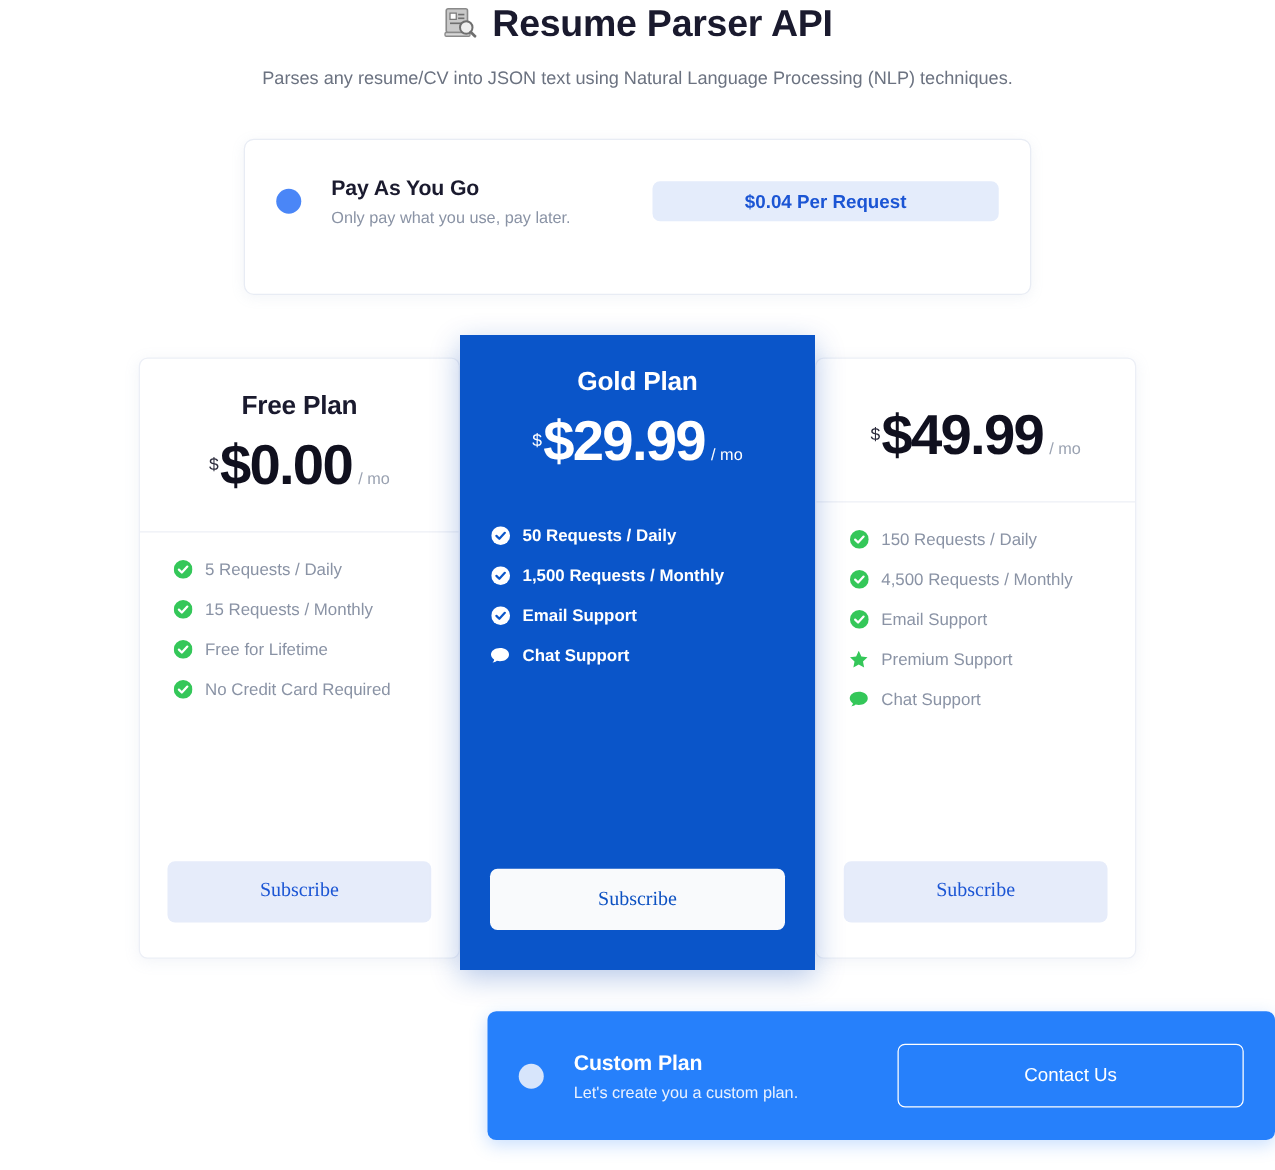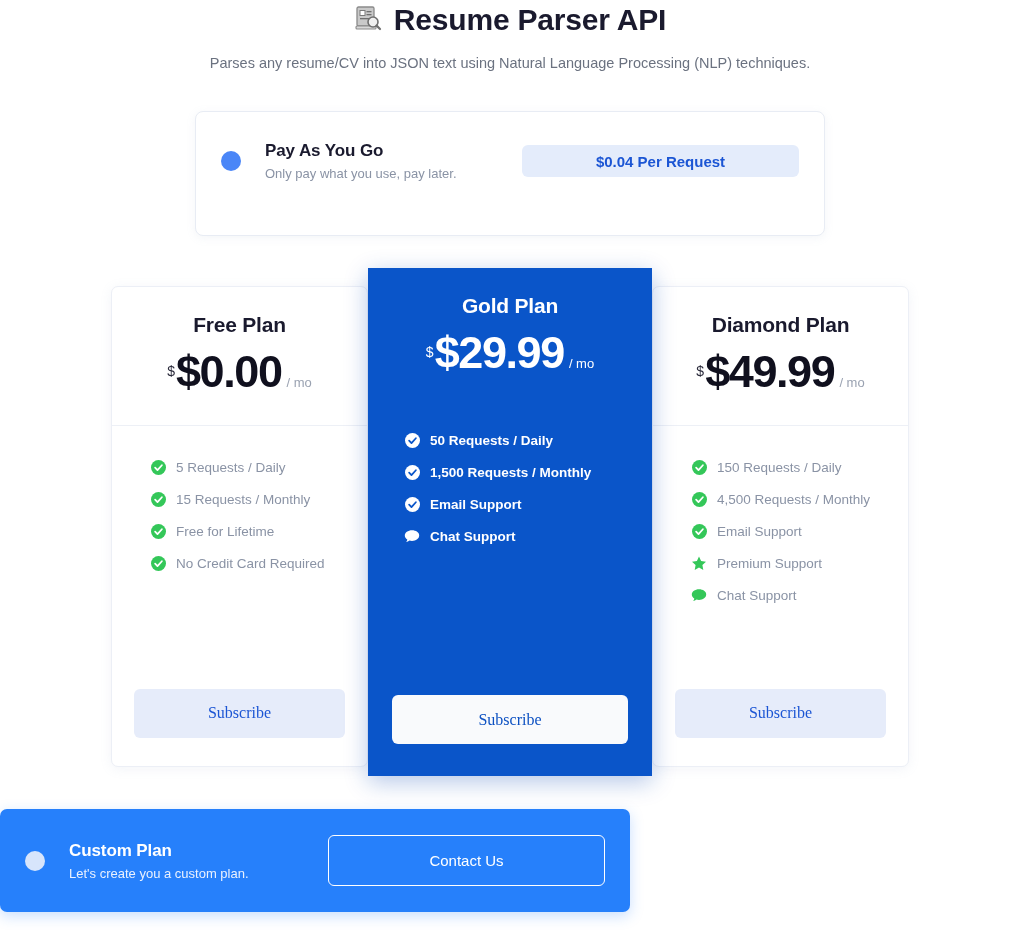--- a/index.html
+++ b/index.html
@@ -94,21 +94,21 @@
     letter-spacing: -1.4px; line-height: 1;
   }
   .featured .price-main { color: #ffffff; }
   .price-per {
     font-size: 13px; color: #9aa2b1; margin-left: 5px; font-weight: 400;
   }
   .featured .price-per { color: #ffffff; }
   .plan-sep { height: 1px; background: #edf0f6; margin-top: 31px; }
   .featured .plan-sep { background: transparent; margin-top: 24px; }
 
-  .features { list-style: none; margin: 12px; padding: 22px 0 0 26px; flex: 1 1 auto; }
+  .features { list-style: none; margin: 0; padding: 22px 0 0 26px; flex: 1 1 auto; }
   .featured .features { padding-left: 24px; padding-top: 20px; }
   .feature {
     display: flex; align-items: center;
     margin-bottom: 16px;
     font-size: 13.5px; color: #8a93a5;
   }
   .featured .feature { color: #ffffff; font-weight: 700; font-size: 13.5px; margin-bottom: 16px; }
   .feature-icon { flex: 0 0 auto; width: 16px; height: 16px; margin-right: 10px; display: flex; align-items: center; justify-content: center; }
   .feature-icon svg { display: block; }
 
@@ -118,21 +118,21 @@
     display: flex; align-items: center; justify-content: center;
     width: 100%; height: 49px; border-radius: 6px;
     background: #e6ecfa; color: #1b55d4;
     font-size: 16px; font-weight: 400;
     border: none; cursor: pointer;
     font-family: Liberation Serif, serif;
   }
   .featured .btn-sub { background: #f9fafc; color: #0d51c2; }
 
   
-  .custom-wrap { display: flex; justify-content: flex-start; margin-top: 33px; }
+  .custom-wrap { display: flex; justify-content: flex-end; margin-top: 33px; }
   .custom-card {
     width: 630px; height: 103px;
     background: #2680fb;
     border-radius: 7px;
     box-shadow: 0 4px 14px rgba(38,128,251,0.25);
     display: flex; align-items: center;
     padding: 0 25px;
   }
   .custom-dot {
     width: 20px; height: 20px; border-radius: 50%;
@@ -285,21 +285,20 @@
             </span>
             <span>Chat Support</span>
           </li>
         </ul>
         <div class="plan-foot">
           <button class="btn-sub">Subscribe</button>
         </div>
       </div>
       <div class="plan">
         <div class="plan-head">
-          <div class="plan-name">Diamond Plan</div>
           <div class="price-row">
             <span class="price-sup">$</span>
             <span class="price-main">$49.99</span>
             <span class="price-per">/ mo</span>
           </div>
         </div>
         <div class="plan-sep"></div>
         <ul class="features">
           <li class="feature">
             <span class="feature-icon">

